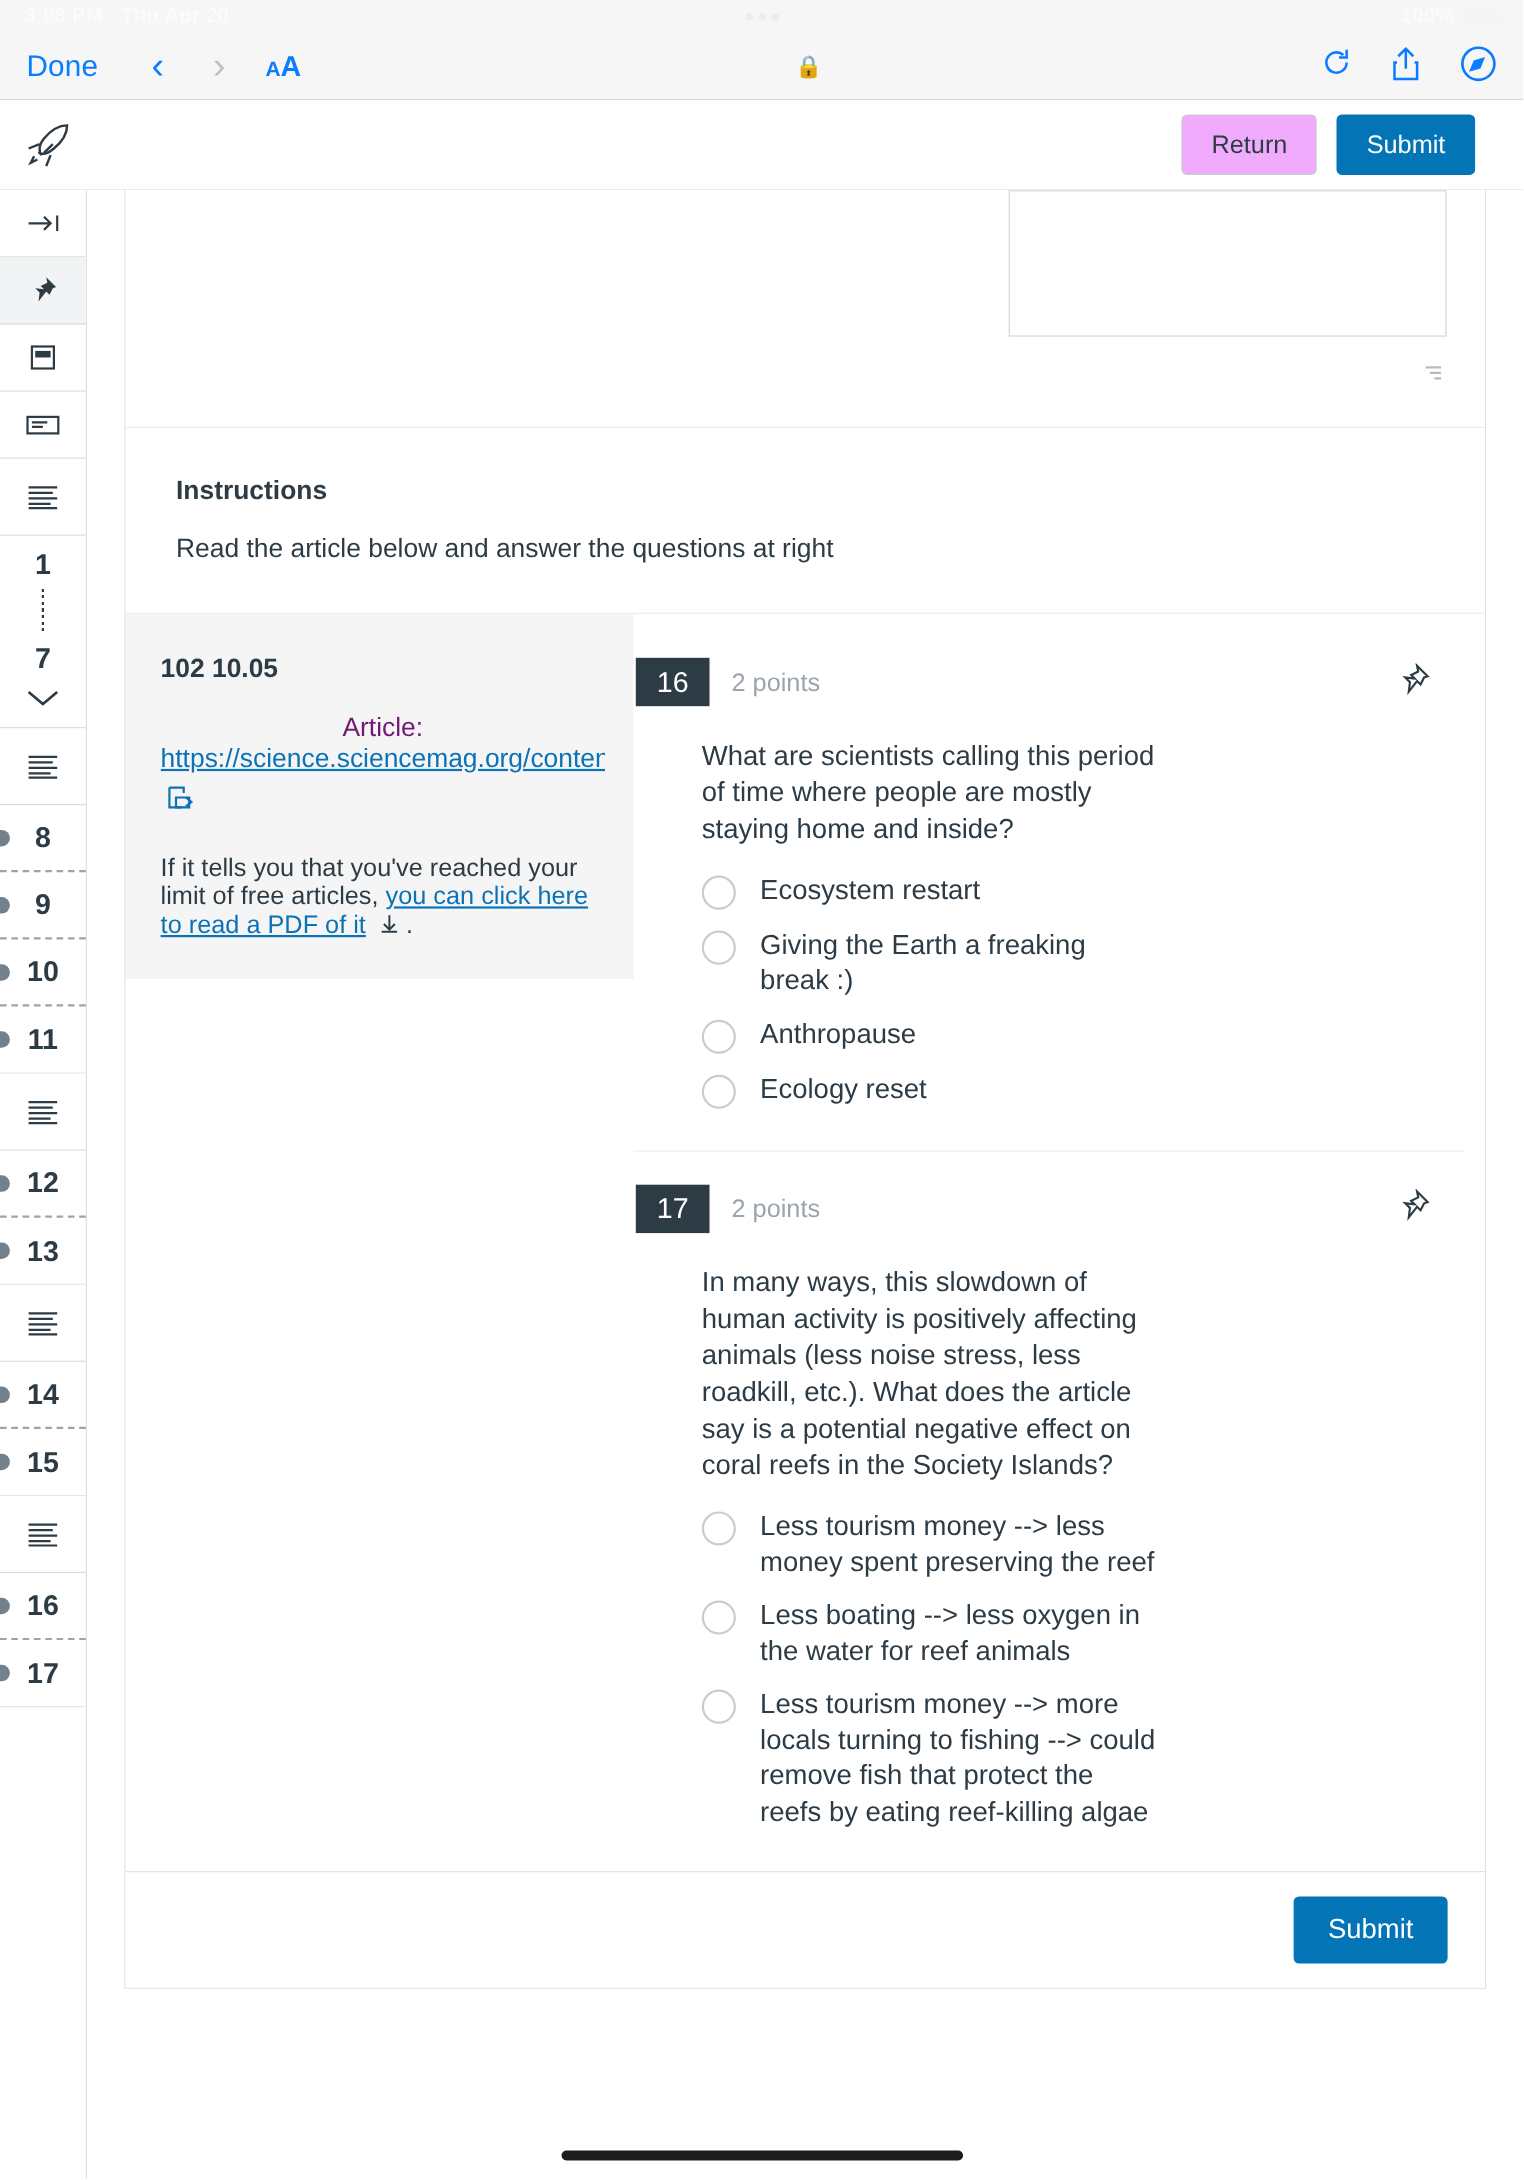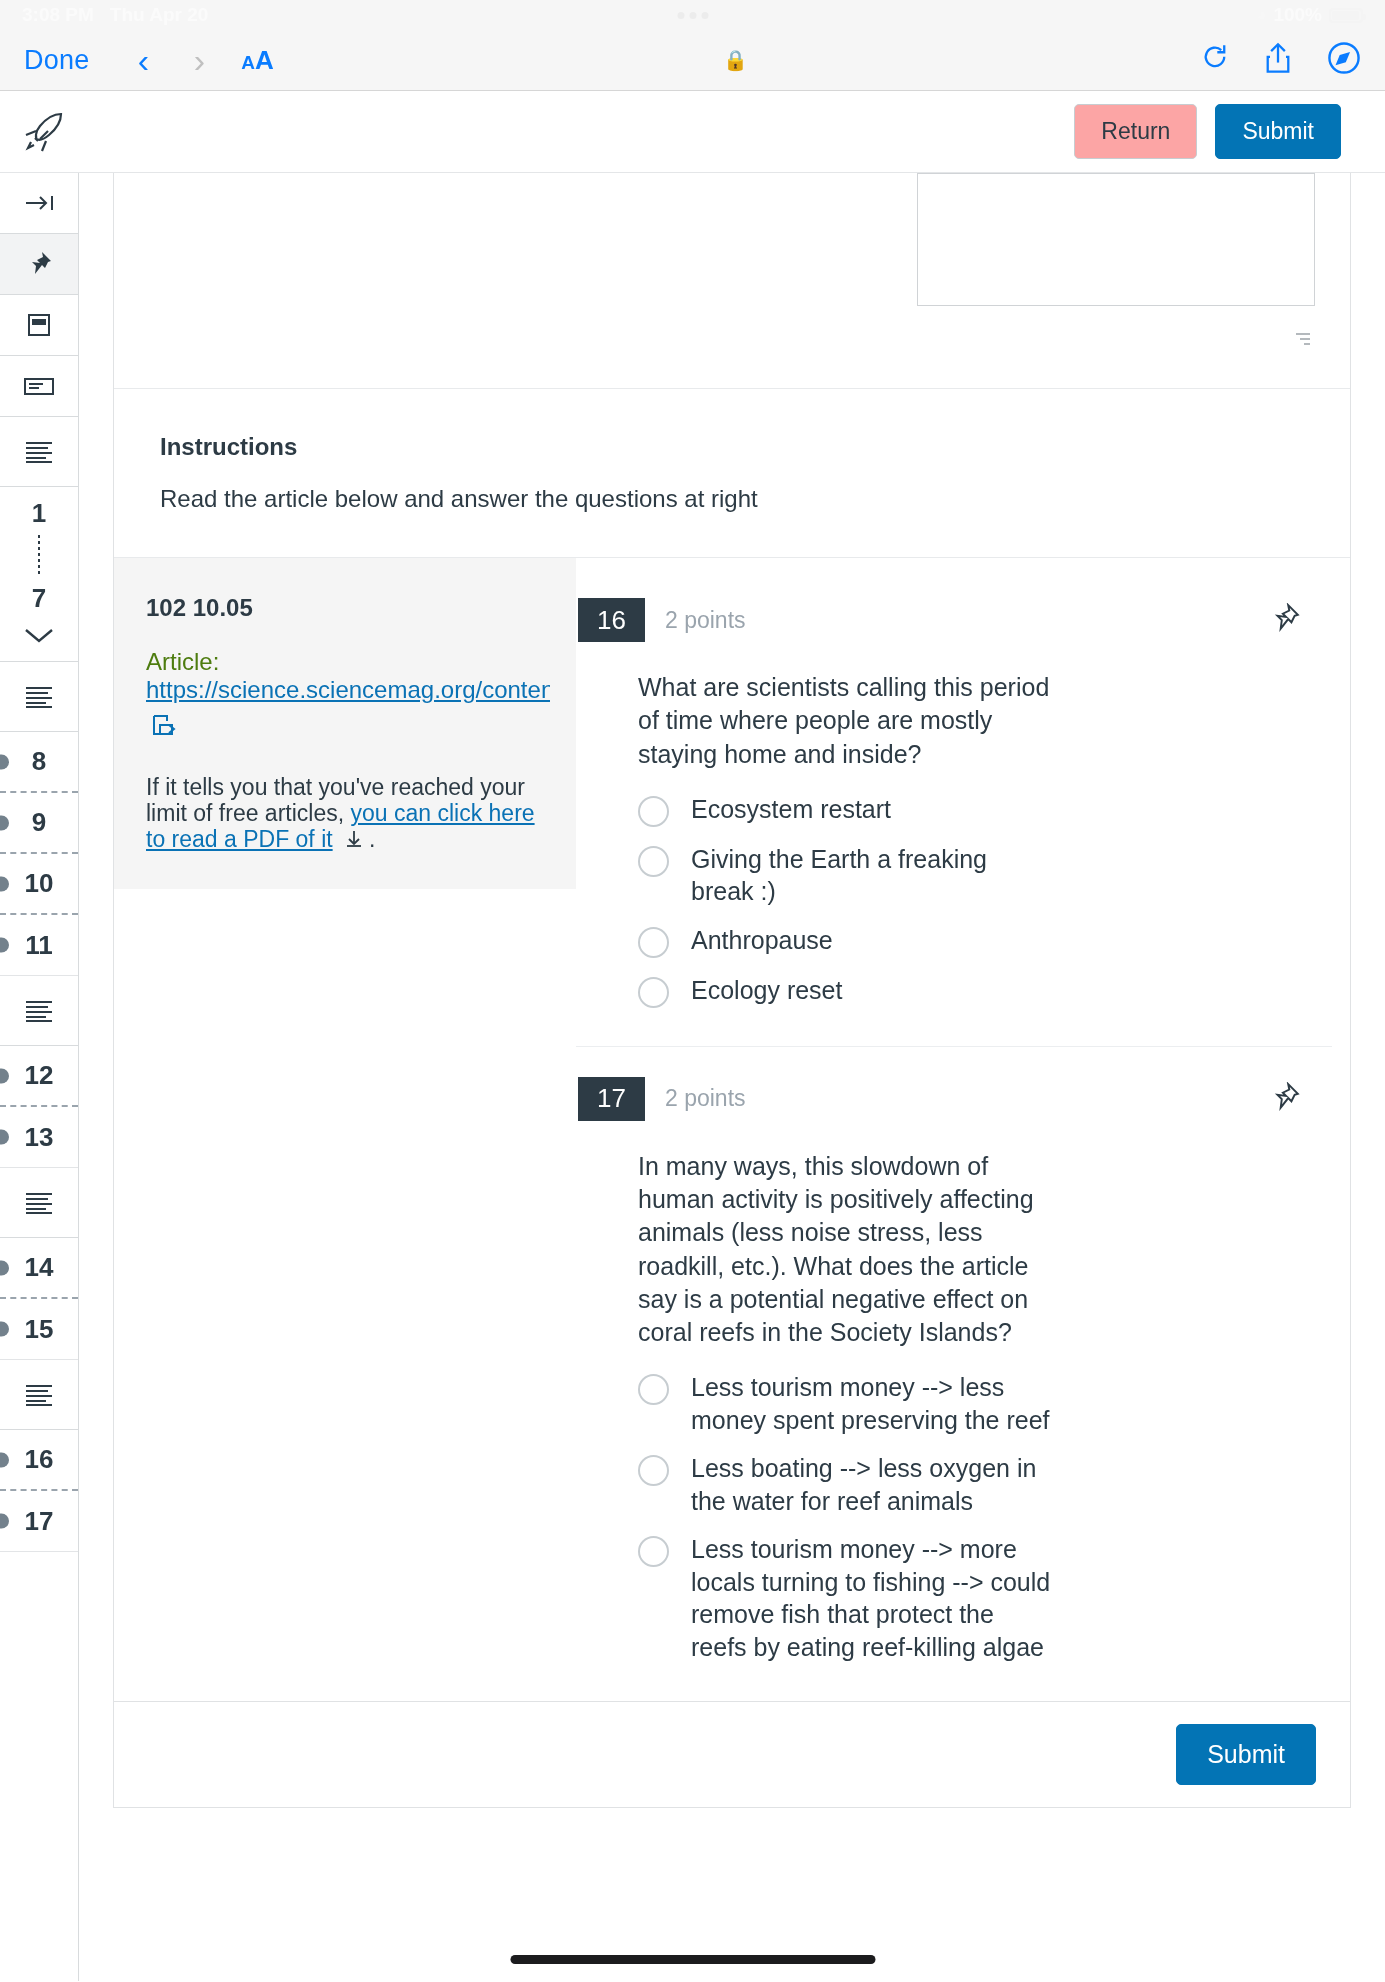--- a/index.html
+++ b/index.html
@@ -49,21 +49,21 @@
   .quizheader {
     height: 82px; background:#ffffff; display:flex; align-items:center;
     padding: 0 44px 0 20px; border-bottom: 1px solid #e4e6e8;
   }
   .rocket { width: 54px; height: 54px; color:#2d3b45; }
   .hdr-actions { margin-left:auto; display:flex; align-items:center; gap: 18px;}
   .btn {
     font-size: 23px; border-radius: 5px; padding: 13px 26px;
     font-family:"Liberation Sans", sans-serif; cursor:pointer;
   }
-  .btn-return { background:#fca5a5; border:1px solid #c7cdd1; color:#2d3b45; }
+  .btn-return { background:#f0abfc; border:1px solid #c7cdd1; color:#2d3b45; }
   .btn-submit { background:#0374b5; border:1px solid #0374b5; color:#ffffff; }
 
   
   .bodywrap { display:flex; height: 1808px; background:#ffffff; }
 
   
   .sidebar { width: 79px; border-right:1px solid #d8dbdd; background:#ffffff; flex-shrink:0; }
   .sb-cell {
     height: 61px; display:flex; align-items:center; justify-content:center;
     border-bottom: 1px solid #d8dbdd; color:#2d3b45; position:relative;
@@ -108,21 +108,21 @@
   .instr-text { font-size: 24px; color:#2d3b45; }
 
   .qrow { display:flex; border-top:1px solid #e8eaec; }
 
   
   .article {
     width: 462px; background:#f5f5f5; padding: 36px 26px 36px 32px;
     align-self: flex-start;
   }
   .article-title { font-size:24px; font-weight:700; color:#2d3b45; margin-bottom: 26px; }
-  .article-label { font-size:24px; color:#4d7c0f; }
+  .article-label { font-size:24px; color:#701a75;text-align:center; }
   .article-url { font-size: 24px; color:#0a72b5; text-decoration: underline;
      display:block; white-space:nowrap; overflow:hidden; }
   .copy-ico { margin: 8px 0 30px 4px; color:#0a72b5; display:block;}
   .article-note { font-size:23px; color:#2d3b45; line-height: 1.14; }
   .article-note a { color:#0a72b5; text-decoration: underline; }
 
   
   .questions { flex:1; padding: 22px 18px 0 0; }
   .question { padding: 18px 0 30px 0; }
   .question + .question { border-top: 1px solid #eceef0; padding-top: 30px; }

